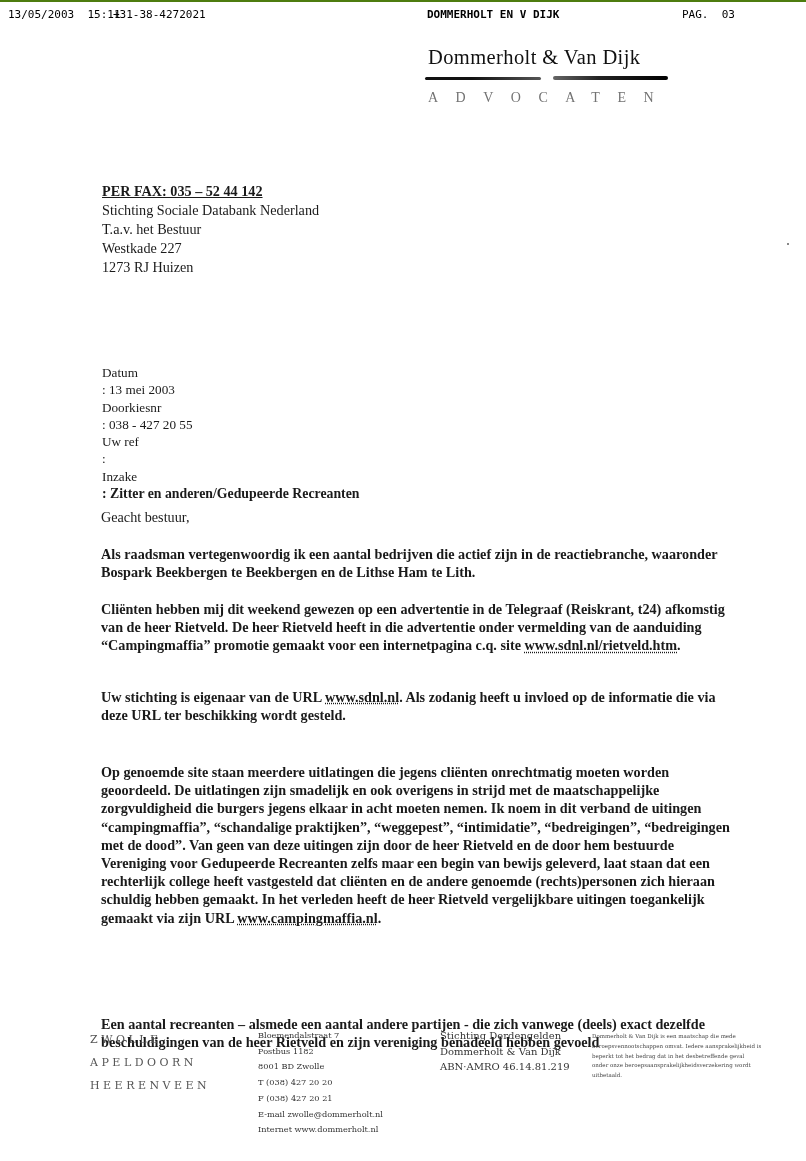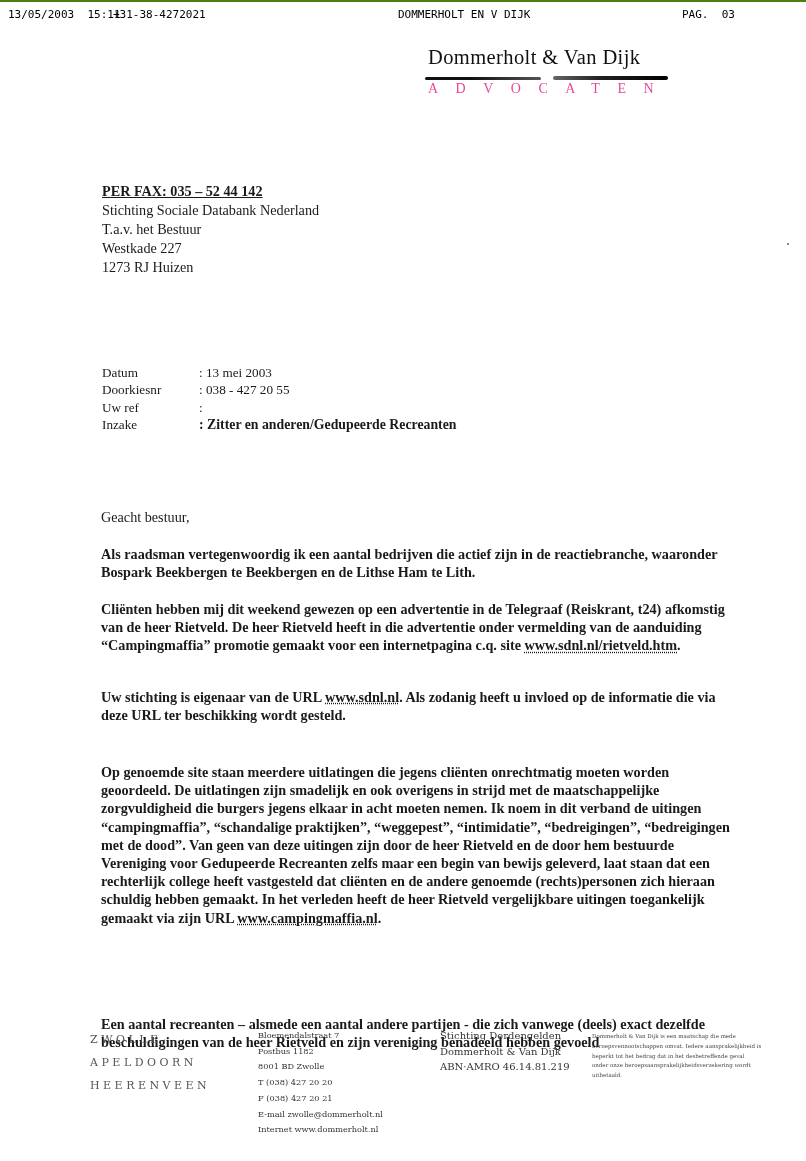--- a/index.html
+++ b/index.html
@@ -5,37 +5,37 @@
   html, body { margin: 0; padding: 0; background: #ffffff; }
   body { width: 806px; height: 1161px; position: relative; overflow: hidden; color: #1a1a1a; }
   .fax-header {
     position: absolute; left: 0; top: 0; width: 806px; height: 22px;
     border-top: 2px solid #4d7c0f; font-family: "DejaVu Sans Mono", monospace;
     font-size: 11px; color: #000;
   }
   .fax-header span { position: absolute; top: 6px; white-space: pre; }
   .fh-date { left: 8px; }
   .fh-phone { left: 113px; }
-  .fh-firm { left: 398px; }
+  .fh-firm { left: 427px; font-weight: bold; }
   .fh-page { left: 682px; }
 
   .serif { font-family: "Liberation Serif", "DejaVu Serif", serif; }
 
   .logo { position: absolute; left: 428px; top: 46px; width: 240px; }
   .logo-name { font-size: 20.5px; letter-spacing: 0.4px; color: #111; }
   .logo-rule { position: relative; height: 5px; margin-top: 7px; }
   .logo-rule .seg1 { position: absolute; left: -3px; top: 1px; width: 116px; height: 3px; background: linear-gradient(to right,#111 0%,#111 40%,#555 100%); border-radius: 2px; }
   .logo-rule .seg2 { position: absolute; left: 125px; top: 0px; width: 115px; height: 4px; background: linear-gradient(to right,#666 0%,#222 40%,#000 100%); border-radius: 2px; }
-  .logo-sub { font-size: 14px; letter-spacing: 17.5px; color: #ec4899; }
+  .logo-sub { font-size: 14px; letter-spacing: 17.5px; margin-top: 9px; color: #737373; }
 
   .recipient { position: absolute; left: 102px; top: 182px; font-size: 14.2px; line-height: 19px; }
   .recipient .fax-line { font-weight: bold; text-decoration: underline; }
 
   .meta { position: absolute; left: 102px; top: 364px; font-size: 13.2px; line-height: 17.3px; }
-  .meta-row { display: flex; }
+  .meta-row { display: flex; flex-direction: column; }
   .meta-label { width: 97px; }
   .meta-row.bold .meta-value { font-weight: bold; font-size: 13.8px; }
 
   .body-text { position: absolute; left: 101px; width: 630px; font-size: 14.2px; line-height: 18.2px; }
   .body-text p { margin: 0; font-weight: bold; }
   .greeting { top: 508px; }
   .p1 { top: 545px; }
   .p2 { top: 600px; }
   .p3 { top: 688px; }
   .p4 { top: 763px; }

